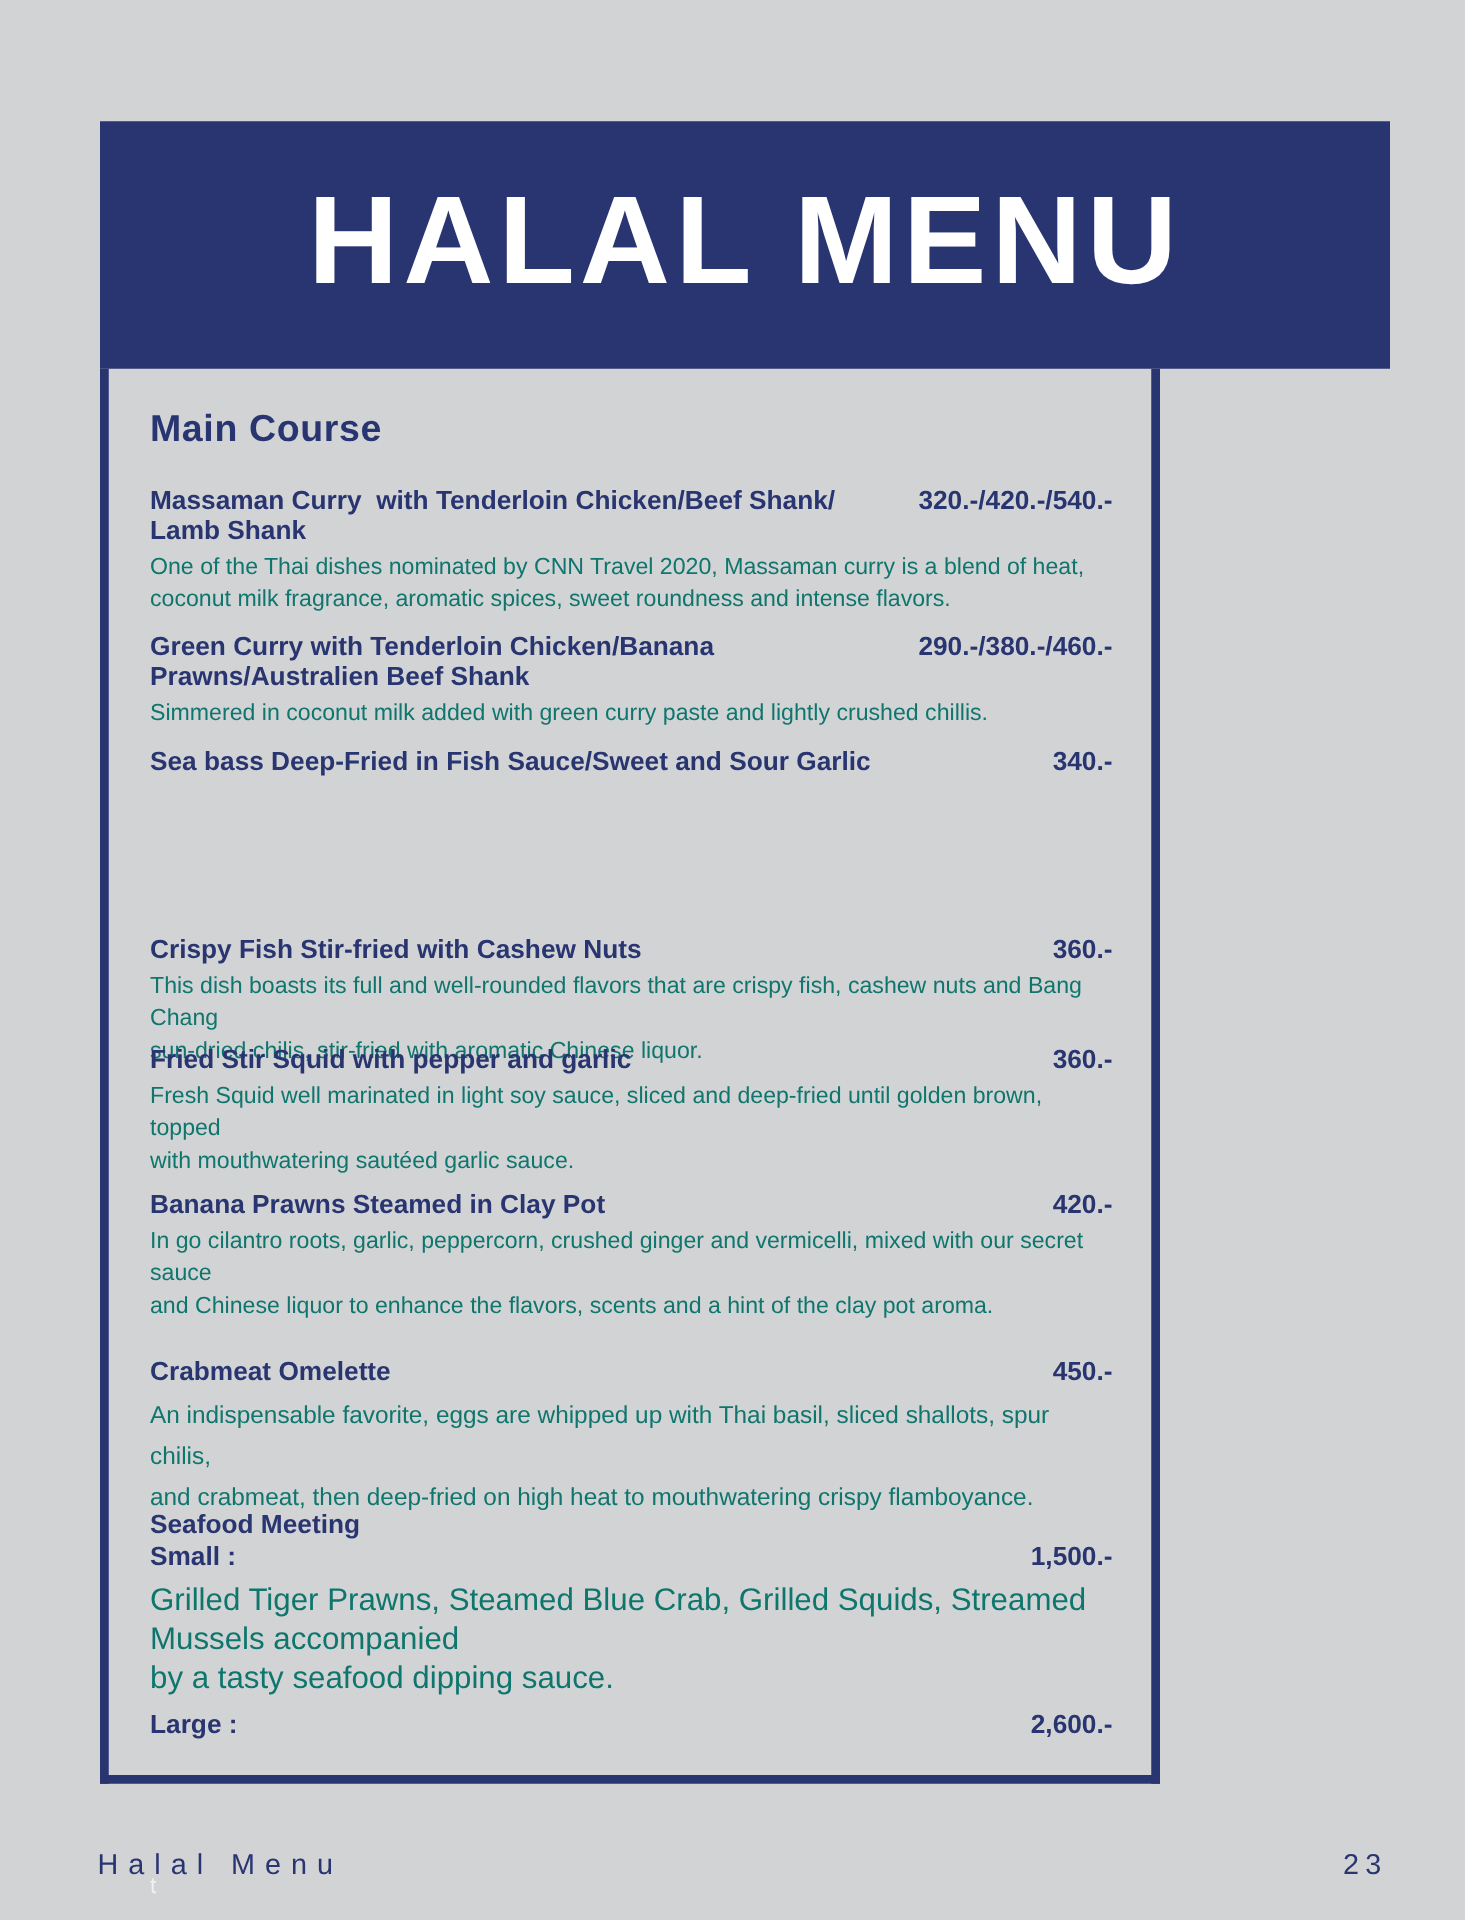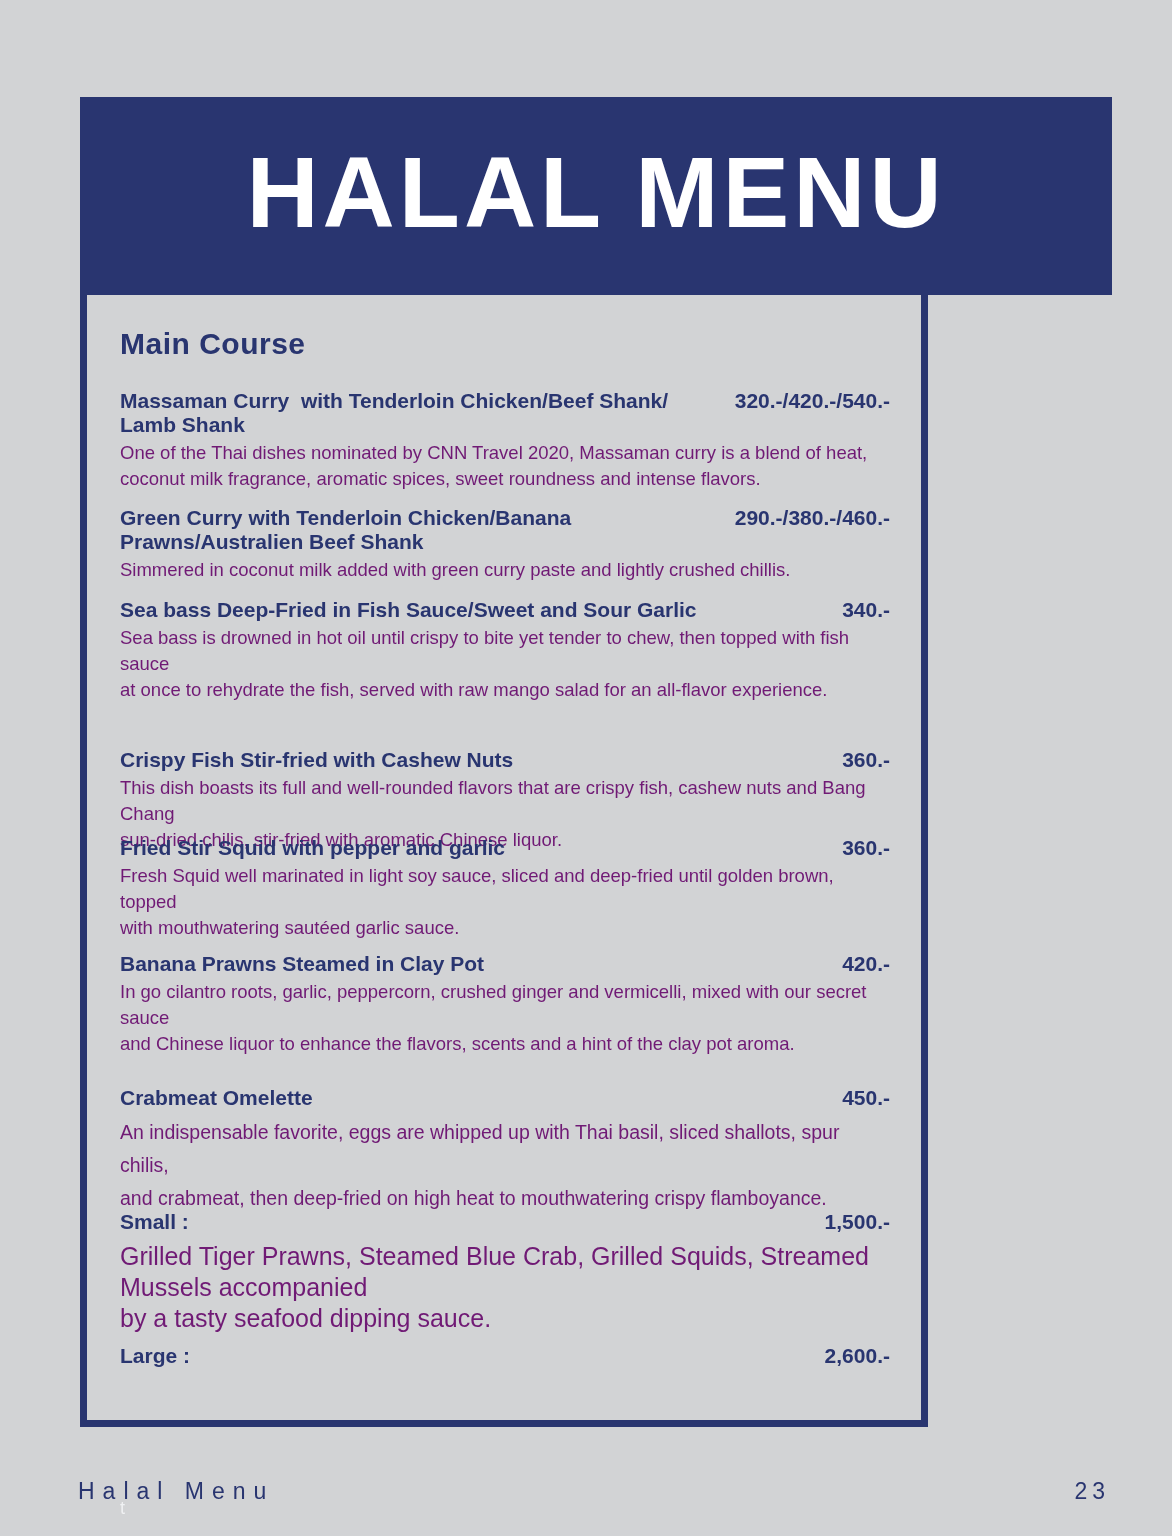--- a/index.html
+++ b/index.html
@@ -67,21 +67,21 @@
     font-size: 21px;
     font-weight: bold;
     color: #293570;
     white-space: nowrap;
     margin-left: 20px;
   }
   .item .desc {
     margin-top: 3px;
     font-size: 18.5px;
     line-height: 26px;
-    color: #701a75;
+    color: #0f766e;
     white-space: pre-line;
   }
   .item .desc.big {
     margin-top: 6px;
     font-size: 19.5px;
     line-height: 33px;
   }
   .item .desc.spread {
     font-size: 25px;
     line-height: 31px;
@@ -145,22 +145,20 @@
         <span class="price">290.-/380.-/460.-</span>
       </div>
       <p class="desc">Simmered in coconut milk added with green curry paste and lightly crushed chillis.</p>
     </div>
 
     <div class="item pos-3">
       <div class="row">
         <span class="name">Sea bass Deep-Fried in Fish Sauce/Sweet and Sour Garlic</span>
         <span class="price">340.-</span>
       </div>
-      <p class="desc">Sea bass is drowned in hot oil until crispy to bite yet tender to chew, then topped with fish sauce
-at once to rehydrate the fish, served with raw mango salad for an all-flavor experience.</p>
     </div>
 
     <div class="item pos-4">
       <div class="row">
         <span class="name">Crispy Fish Stir-fried with Cashew Nuts</span>
         <span class="price">360.-</span>
       </div>
       <p class="desc">This dish boasts its full and well-rounded flavors that are crispy fish, cashew nuts and Bang Chang
 sun-dried chilis, stir-fried with aromatic Chinese liquor.</p>
     </div>
@@ -186,20 +184,23 @@
     <div class="item pos-7">
       <div class="row">
         <span class="name">Crabmeat Omelette</span>
         <span class="price">450.-</span>
       </div>
       <p class="desc big">An indispensable favorite, eggs are whipped up with Thai basil, sliced shallots, spur chilis,
 and crabmeat, then deep-fried on high heat to mouthwatering crispy flamboyance.</p>
     </div>
 
     <div class="item seafood pos-8">
+      <div class="row">
+        <span class="name">Seafood Meeting</span>
+      </div>
       <div class="row small-row">
         <span class="name">Small :</span>
         <span class="price">1,500.-</span>
       </div>
       <p class="desc spread small-desc">Grilled Tiger Prawns, Steamed Blue Crab, Grilled Squids, Streamed Mussels accompanied
 by a tasty seafood dipping sauce.</p>
       <div class="row large-row">
         <span class="name">Large :</span>
         <span class="price">2,600.-</span>
       </div>

